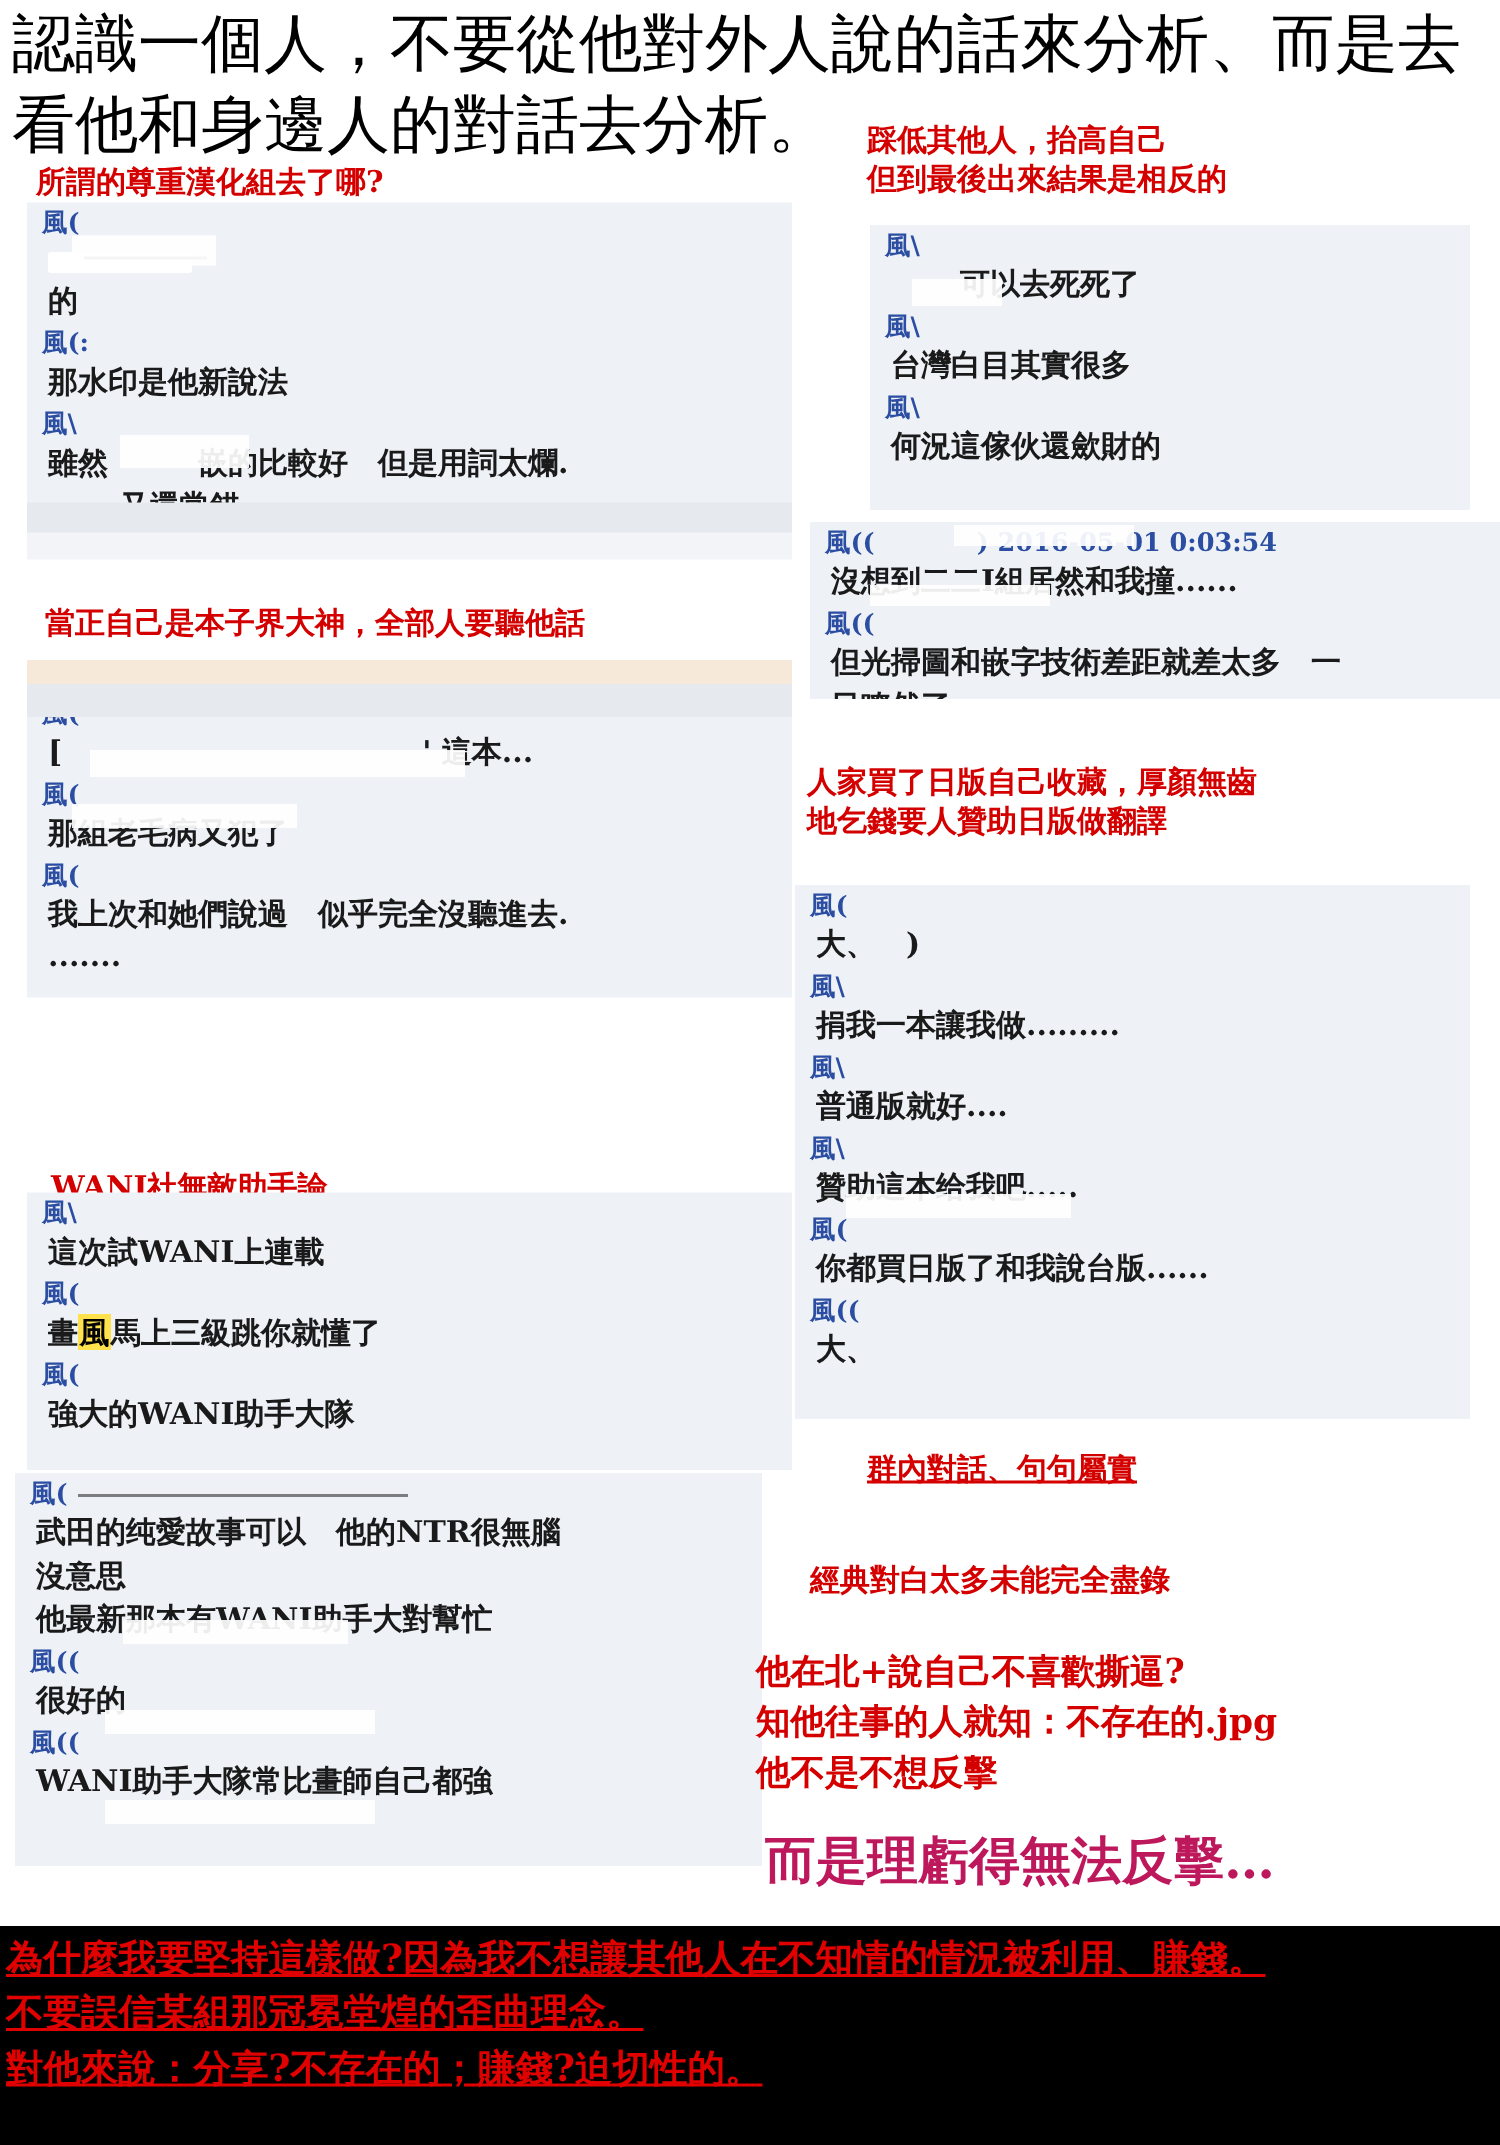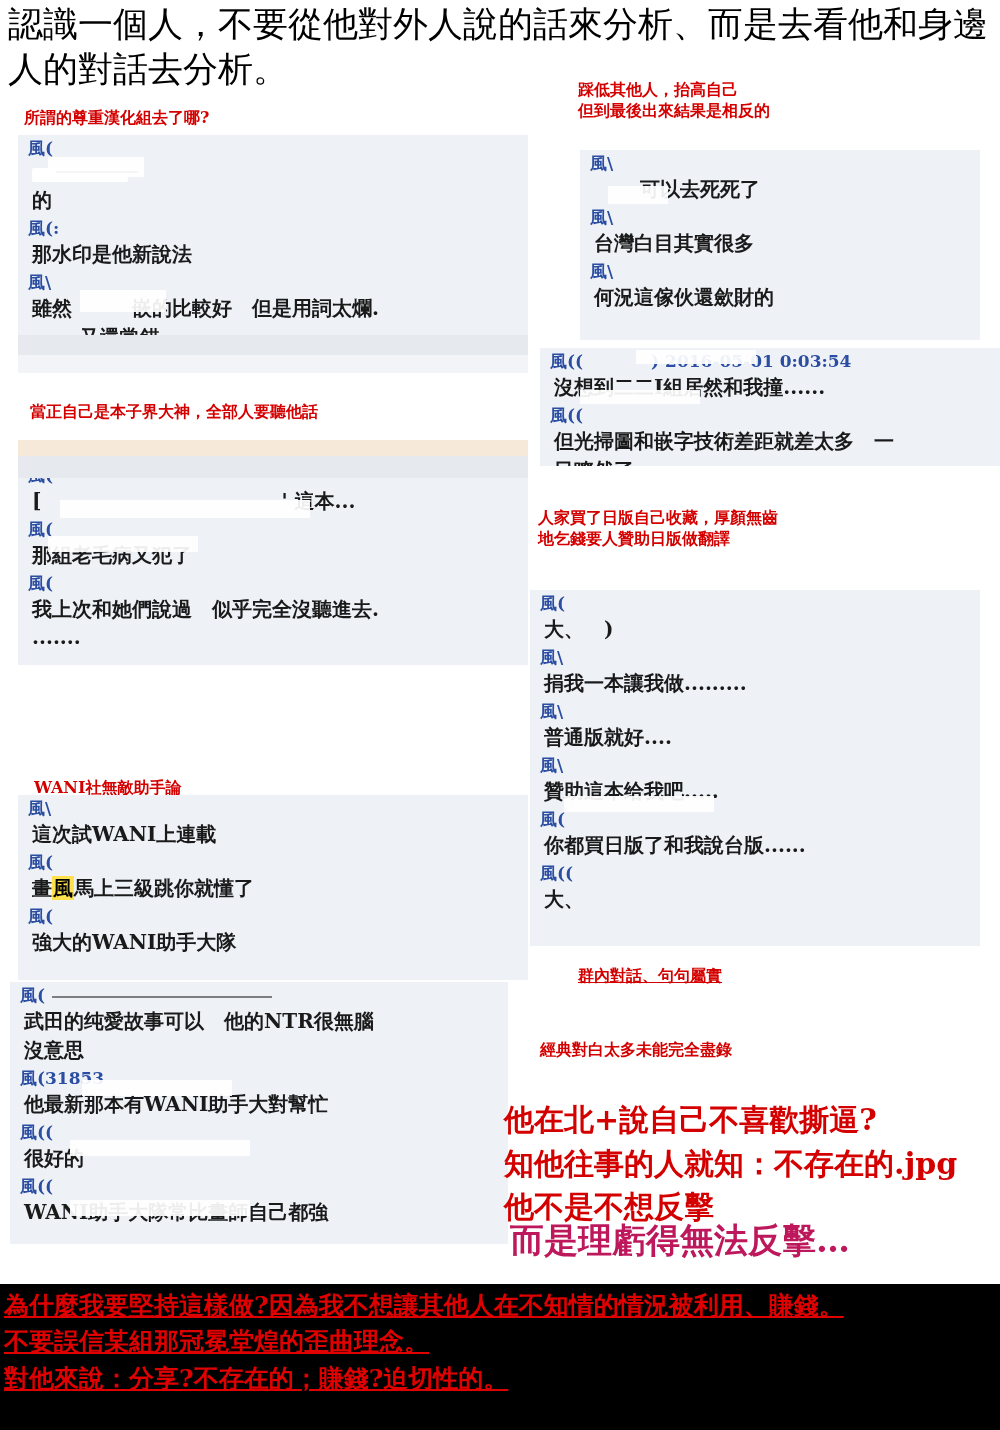--- a/index.html
+++ b/index.html
@@ -9,31 +9,31 @@
     font-family:"DejaVu Sans","Liberation Sans",sans-serif;
     position:relative;
     overflow:hidden;
   }
   .page{position:relative;width:1000px;height:1430px;}
 
   
   .headline{
     position:absolute;left:8px;top:2px;width:985px;
     font-family:"DejaVu Serif","Liberation Serif",serif;
-    font-size:35px;line-height:1.28;color:#000;
+    font-size:42px;line-height:1.28;color:#000;
     letter-spacing:0px;
   }
 
   
   .ann{
     position:absolute;
     color:#d40000;
     font-family:"DejaVu Serif","Liberation Serif",serif;
     font-weight:bold;
-    font-size:16px;
+    font-size:20px;
     line-height:1.3;
     white-space:pre-line;
   }
 
   
   .shot{
     position:absolute;
     background:#eef2f7;
     overflow:hidden;
     font-family:"DejaVu Serif","Liberation Serif",serif;
@@ -156,21 +156,20 @@
     <div class="nick">風(</div>
     <div class="line">畫<span class="hl">風</span>馬上三級跳你就懂了</div>
     <div class="nick">風(</div>
     <div class="line">強大的WANI助手大隊</div>
   </div>
 
   <div class="shot" style="left:10px;top:982px;width:498px;height:262px;">
     <div class="nick">風(</div>
     <div class="line">武田的纯愛故事可以　他的NTR很無腦</div>
     <div class="line">沒意思</div>
-    <div class="nick">風(31853</div>
     <div class="line">他最新那本有WANI助手大對幫忙</div>
     <div class="nick">風((</div>
     <div class="line">很好的</div>
     <div class="nick">風((</div>
     <div class="line">WANI助手大隊常比畫師自己都強</div>
     <div class="strikeline" style="left:42px;top:14px;width:220px;"></div>
     <div class="bar" style="left:72px;top:98px;width:150px;height:16px;"></div>
     <div class="bar" style="left:60px;top:158px;width:180px;height:16px;"></div>
     <div class="bar" style="left:60px;top:218px;width:180px;height:16px;"></div>
   </div>
@@ -211,21 +210,21 @@
     <div class="line">你都買日版了和我說台版......</div>
     <div class="nick">風((</div>
     <div class="line">大、</div>
     <div class="bar" style="left:34px;top:206px;width:150px;height:16px;"></div>
   </div>
 
   <div class="ann" style="left:578px;top:966px;text-decoration:underline;">群內對話、句句屬實</div>
 
   <div class="ann" style="left:540px;top:1040px;">經典對白太多未能完全盡錄</div>
 
-  <div class="ann" style="left:504px;top:1098px;font-size:30px;line-height:1.45;">他在北+說自己不喜歡撕逼?
+  <div class="ann" style="left:504px;top:1098px;font-size:23px;line-height:1.45;">他在北+說自己不喜歡撕逼?
 知他往事的人就知：不存在的.jpg
 他不是不想反擊</div>
 
   <div class="big-red" style="left:510px;top:1218px;">而是理虧得無法反擊…</div>
 
   <div class="banner">
     <div class="wrap">
       <div class="bline">為什麼我要堅持這樣做?因為我不想讓其他人在不知情的情況被利用、賺錢。</div>
       <div class="bline">不要誤信某組那冠冕堂煌的歪曲理念。</div>
       <div class="bline">對他來說：分享?不存在的；賺錢?迫切性的。</div>

